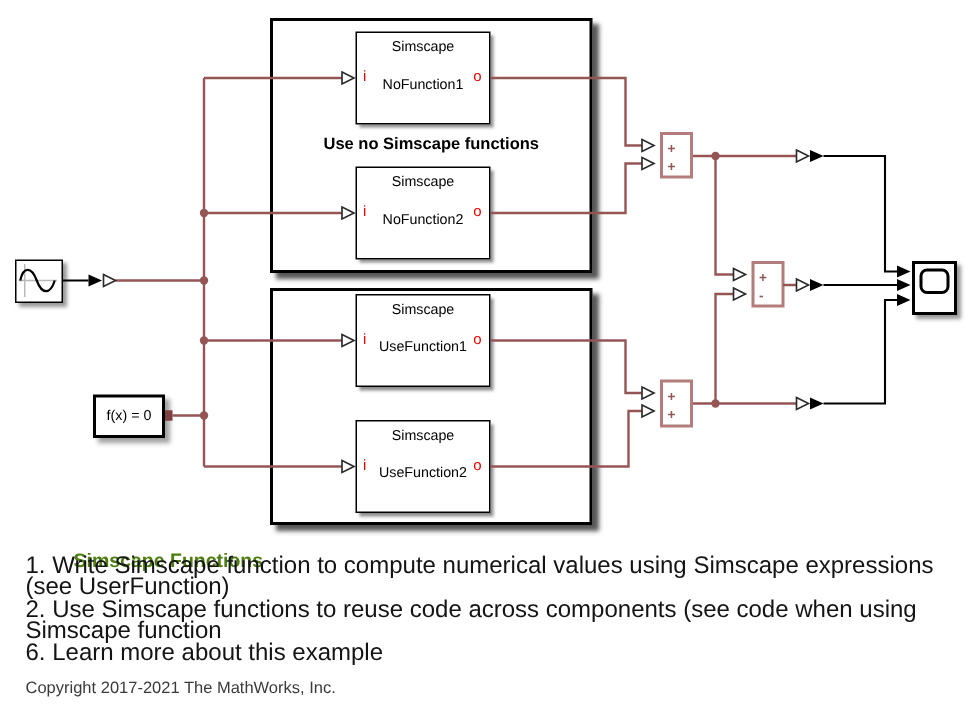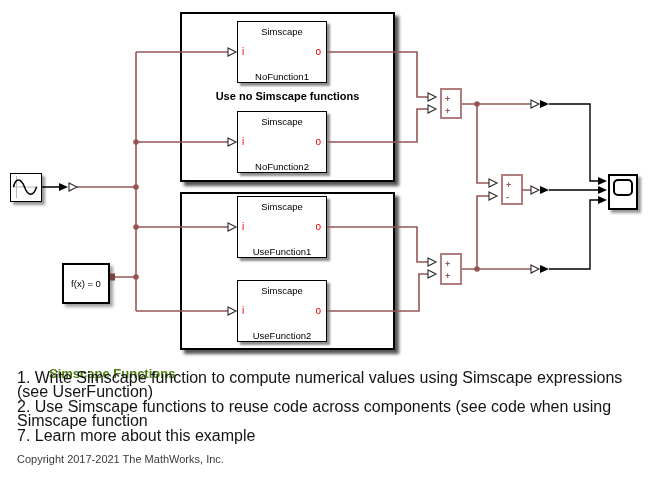--- a/index.html
+++ b/index.html
@@ -21,30 +21,30 @@
              box-shadow:4px 4px 3px rgba(45,45,45,.8);}
   .caption{position:absolute;z-index:10;width:215px;text-align:center;
            font-size:11px;font-weight:bold;color:#000;}
 
   
   .comp{position:absolute;width:90px;height:62px;background:#fff;border:1.5px solid #000;
         z-index:20;box-shadow:2.5px 2.5px 2px rgba(45,45,45,.55);}
   .comp-type,.comp-name{position:absolute;left:0;width:100%;text-align:center;
         font-size:9.5px;color:#000;}
   .comp-type{top:4px;}
-  .comp-name{bottom:0;}
+  .comp-name{bottom:20px;}
   .pl{position:absolute;top:50%;transform:translateY(-50%);font-size:10px;line-height:10px;
       color:var(--port-label,#eb0000);}
   .pl.in{left:4px;}
   .pl.out{right:5px;}
 
   
   .block-sine{position:absolute;left:10px;top:173px;width:32px;height:29px;background:#fff;
         border:1.5px solid #000;z-index:20;box-shadow:2.5px 2.5px 2.5px rgba(70,70,70,.55);}
-  .block-solver{position:absolute;left:62px;top:263px;width:48px;height:41px;background:#fff;
+  .block-solver{position:absolute;left:62px;top:263px;width:48px;height:29px;background:#fff;
         border:2px solid #000;z-index:20;box-shadow:3px 3px 3px rgba(70,70,70,.5);
         display:flex;align-items:center;justify-content:center;font-size:9.5px;color:#000;}
   .block-scope{position:absolute;left:608px;top:174px;width:30px;height:36px;background:#fff;
         border:2px solid #000;z-index:20;box-shadow:2.5px 2.5px 2.5px rgba(70,70,70,.55);}
   .scope-screen{position:absolute;left:3px;top:3px;width:20px;height:17px;background:#fff;
         border:2px solid #000;border-radius:5px;}
 
   
   .sum{position:absolute;width:22px;background:#fff;z-index:20;
        border:2px solid var(--sum-border,#b37d7d);}
@@ -122,21 +122,21 @@
   </div>
 
   <div class="block-scope">
     <div class="scope-screen"></div>
   </div>
 
   <div class="anno-title">Simscape Functions</div>
   <div class="anno-notes">
     <span>1. Write Simscape function to compute numerical values using Simscape expressions (see UserFunction)</span>
     <span>2. Use Simscape functions to reuse code across components (see code when using Simscape function</span>
-    <span>7. Learn more about this example</span>
+    <span>6. Learn more about this example</span>
   </div>
   <div class="anno-copy">Copyright 2017-2021 The MathWorks, Inc.</div>
 
   <svg class="wires" width="648" height="479" viewBox="0 0 648 479">
 
     <g>
       <path class="s-wire" d="M42 187 H59
                               M549 104 H590 V181 H598
                               M549 190 H598
                               M549 269 H590 V200 H598"></path>

